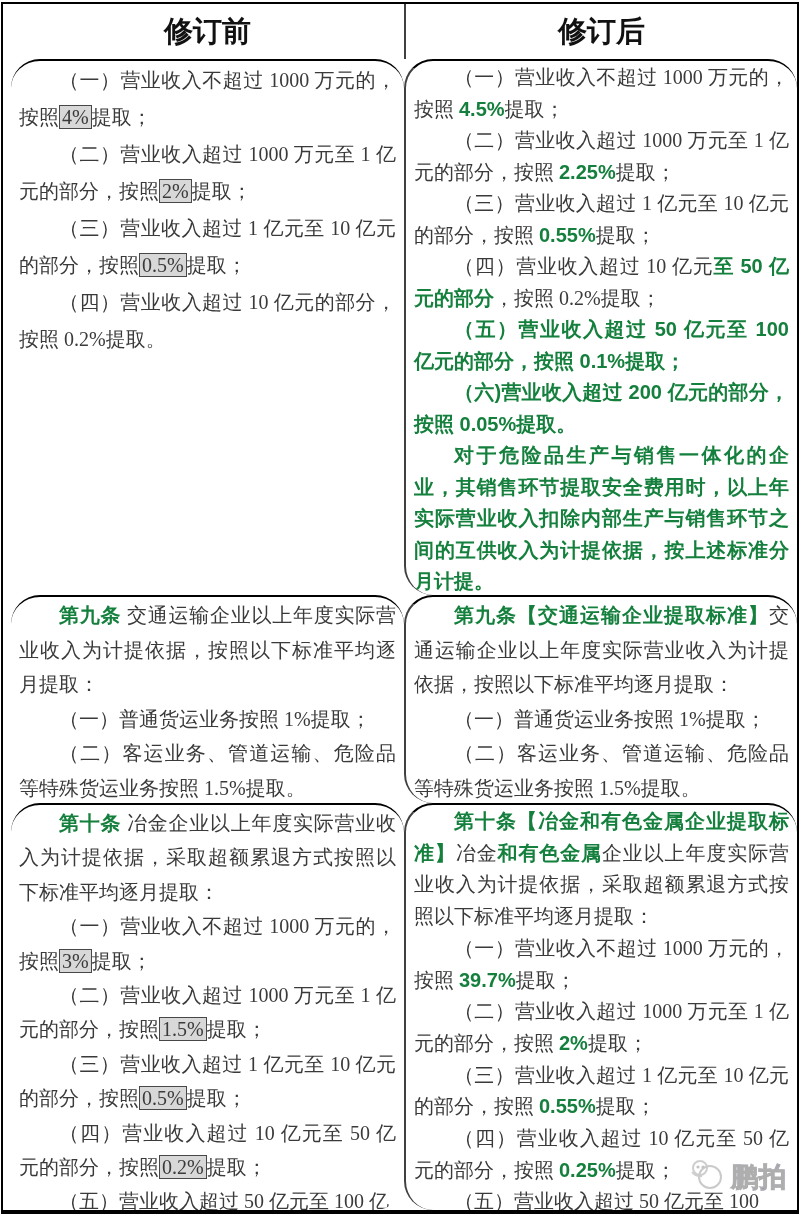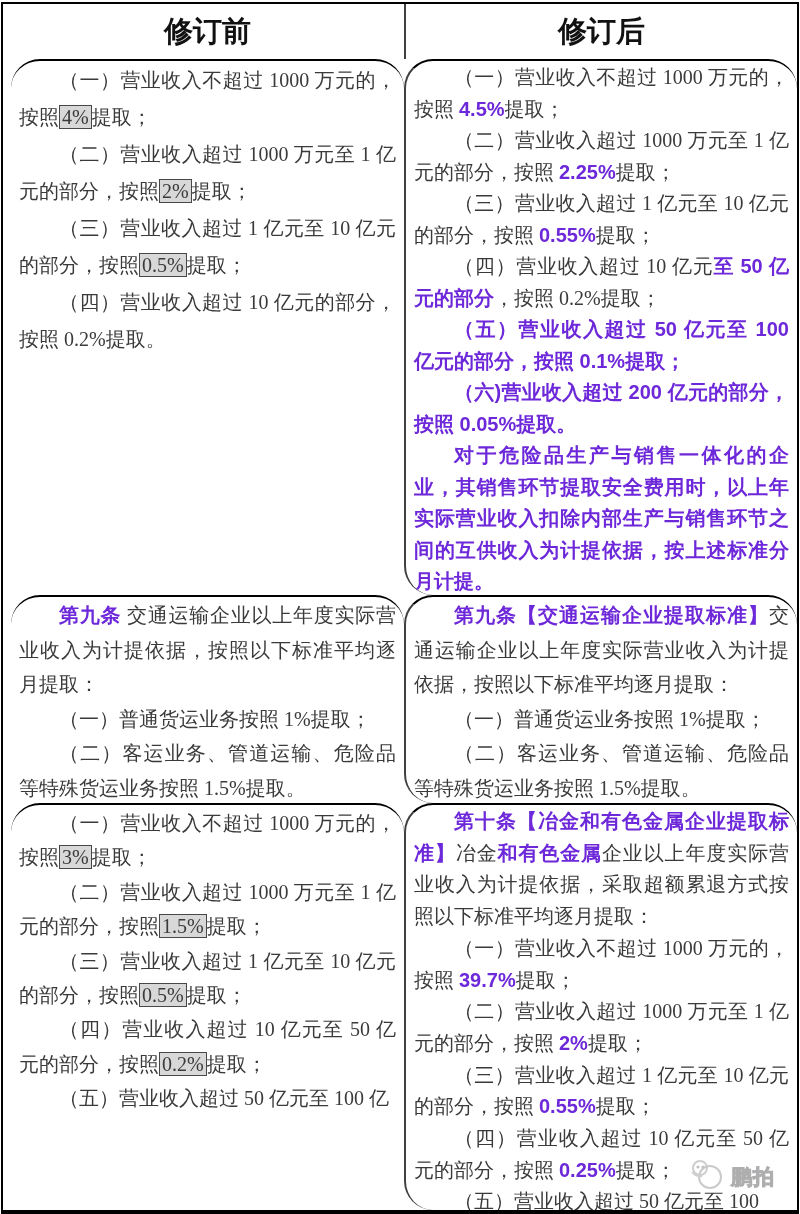--- a/index.html
+++ b/index.html
@@ -35,42 +35,42 @@
     text-align:justify;
     overflow:hidden;
     border-radius:29px;
   }
   .col-right{border-left:2px solid #404040;}
   .row-border{border-top:2px solid #000;}
   .para{margin:0;text-indent:2em;}
   .bold{
     font-weight:700;
     font-family:"Liberation Sans","DejaVu Sans",sans-serif;
-    color:#6d28d9;
+    color:#15803d;
   }
   .hl{
     background:#d8d8d8;
     border:1px solid #474747;
     padding:0 2px;
   }
   .lh-a{line-height:37px;}
   .lh-b{line-height:31.5px;}
   .lh-c{line-height:34.5px;}
   .lh-d{line-height:34.4px;}
   .lh-e{line-height:31.7px;}
   .watermark{
     position:absolute;
     left:686px;top:1156px;
     display:flex;align-items:center;gap:1px;
     opacity:.8;
     pointer-events:none;
   }
   .wm-text{
     font-family:"Liberation Sans","DejaVu Sans",sans-serif;
-    font-weight:700;font-size:21px;
+    font-weight:700;font-size:27px;
     color:#6d28d9;
     -webkit-text-stroke:1px #9a9a9a;
     letter-spacing:1px;
   }
 </style>
 </head>
 <body>
 
 <div class="page">
   <div class="table">
@@ -103,20 +103,21 @@
         <p class="para"><span>（一）普通货运业务按照 1%提取；</span></p>
         <p class="para"><span>（二）客运业务、管道运输、危险品等特殊货运业务按照 1.5%提取。</span></p>
       </div>
     <div class="cell row-border col-right lh-c">
         <p class="para"><span class="bold">第九条【交通运输企业提取标准】</span><span>交通运输企业以上年度实际营业收入为计提依据，按照以下标准平均逐月提取：</span></p>
         <p class="para"><span>（一）普通货运业务按照 1%提取；</span></p>
         <p class="para"><span>（二）客运业务、管道运输、危险品等特殊货运业务按照 1.5%提取。</span></p>
       </div>
 
     <div class="cell row-border lh-d">
+        <p class="para"><span class="bold">第十条</span><span> 冶金企业以上年度实际营业收入为计提依据，采取超额累退方式按照以下标准平均逐月提取：</span></p>
         <p class="para"><span>（一）营业收入不超过 1000 万元的，按照</span><span class="hl">3%</span><span>提取；</span></p>
         <p class="para"><span>（二）营业收入超过 1000 万元至 1 亿元的部分，按照</span><span class="hl">1.5%</span><span>提取；</span></p>
         <p class="para"><span>（三）营业收入超过 1 亿元至 10 亿元的部分，按照</span><span class="hl">0.5%</span><span>提取；</span></p>
         <p class="para"><span>（四）营业收入超过 10 亿元至 50 亿元的部分，按照</span><span class="hl">0.2%</span><span>提取；</span></p>
         <p class="para"><span>（五）营业收入超过 50 亿元至 100 亿</span></p>
       </div>
     <div class="cell row-border col-right lh-e">
         <p class="para"><span class="bold">第十条【冶金和有色金属企业提取标准】</span><span>冶金</span><span class="bold">和有色金属</span><span>企业以上年度实际营业收入为计提依据，采取超额累退方式按照以下标准平均逐月提取：</span></p>
         <p class="para"><span>（一）营业收入不超过 1000 万元的，按照 </span><span class="bold">39.7%</span><span>提取；</span></p>
         <p class="para"><span>（二）营业收入超过 1000 万元至 1 亿元的部分，按照 </span><span class="bold">2%</span><span>提取；</span></p>

